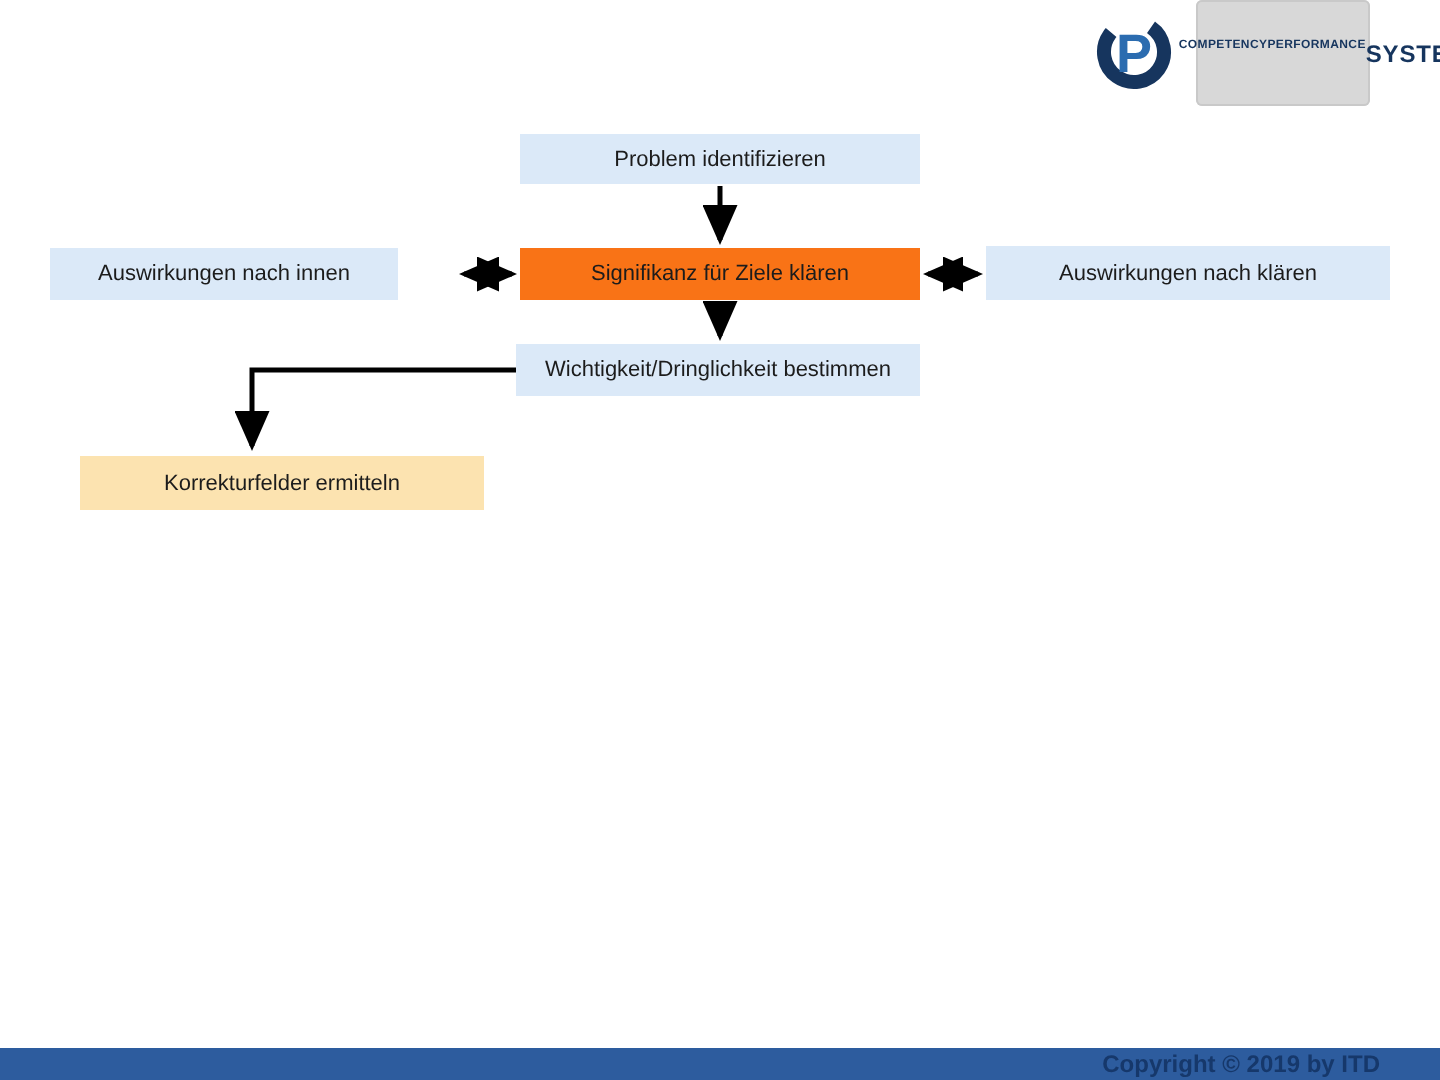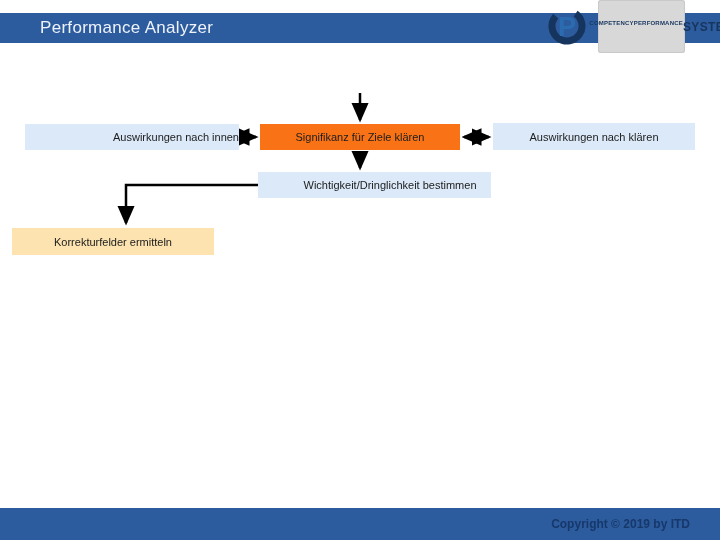--- a/index.html
+++ b/index.html
@@ -21,40 +21,37 @@
   .logo-line-sm{font-size:6px;font-weight:bold;color:#16355e;letter-spacing:.2px;}
   .logo-line-lg{font-size:12px;font-weight:bold;color:#16355e;letter-spacing:.4px;margin-top:1px;}
   
   .flow{position:absolute;left:0;top:0;width:720px;height:400px;}
   .connectors{position:absolute;left:0;top:0;width:720px;height:400px;}
   .node{
     position:absolute;display:flex;align-items:center;justify-content:center;
     font-size:11px;color:#1c1c1c;text-align:center;
   }
   .n-problem     {left:260px;top:67px; width:200px;height:25px;}
-  .n-innen       {left:25px; top:124px;width:214px;height:26px;justify-content:flex-end;}
+  .n-innen       {left:25px; top:124px;width:174px;height:26px;}
   .n-signifikanz {left:260px;top:124px;width:200px;height:26px;}
   .n-aussen      {left:493px;top:123px;width:202px;height:27px;}
   .n-wichtigkeit {left:258px;top:172px;width:202px;height:26px;}
-  .n-korrektur   {left:12px; top:228px;width:202px;height:27px;}
+  .n-korrektur   {left:40px; top:228px;width:202px;height:27px;}
   
   .footer-bar{
-    position:absolute;left:0;bottom:0;width:720px;height:32px;
+    position:absolute;left:0;bottom:0;width:720px;height:16px;
     display:flex;align-items:center;justify-content:flex-end;
   }
   .footer-text{margin-right:30px;font-size:12px;font-weight:bold;color:#16386b;}
 </style>
 </head>
 <body>
 
 <div class="slide">
 
-  <div class="header-bar" style="background: rgb(45, 92, 158);">
-    <span class="header-title">Performance Analyzer</span>
-  </div>
 
   <div class="logo" style="background: rgb(216, 216, 216);">
     <svg class="logo-mark" width="38" height="44" viewBox="0 0 38 44">
       <circle cx="19" cy="21" r="15" fill="none" stroke="#16355e" stroke-width="7" stroke-dasharray="72 22" transform="rotate(-55 19 21)"></circle>
       <text x="19" y="31" text-anchor="middle" font-family="'Liberation Sans',sans-serif" font-size="27" font-weight="bold" fill="#2b6cb0">P</text>
     </svg>
     <div class="logo-text">
       <span class="logo-line-sm">COMPETENCY</span>
       <span class="logo-line-sm">PERFORMANCE</span>
       <span class="logo-line-lg">SYSTEM</span>
@@ -71,30 +68,33 @@
           <path d="M8,0 L0,3.5 L8,7 Z" fill="#000"></path>
         </marker>
       </defs>
       <line x1="360" y1="93" x2="360" y2="120" stroke="#000" stroke-width="2.5" marker-end="url(#mEnd)"></line>
       <line x1="232" y1="137" x2="256" y2="137" stroke="#000" stroke-width="2.5" marker-start="url(#mStart)" marker-end="url(#mEnd)"></line>
       <line x1="464" y1="137" x2="489" y2="137" stroke="#000" stroke-width="2.5" marker-start="url(#mStart)" marker-end="url(#mEnd)"></line>
       <line x1="360" y1="151" x2="360" y2="168" stroke="#000" stroke-width="2.5" marker-end="url(#mEnd)"></line>
       <path d="M 258 185 L 126 185 L 126 223" fill="none" stroke="#000" stroke-width="2.5" marker-end="url(#mEnd)"></path>
     </svg>
 
+    <div class="node n-problem" style="background: rgb(219, 233, 248);">
+      <span>Problem identifizieren</span>
+    </div>
     <div class="node n-innen" style="background: rgb(219, 233, 248);">
       <span>Auswirkungen nach innen</span>
     </div>
     <div class="node n-signifikanz" style="background: #f97316;">
       <span>Signifikanz für Ziele klären</span>
     </div>
     <div class="node n-aussen" style="background: rgb(219, 233, 248);">
       <span>Auswirkungen nach klären</span>
     </div>
-    <div class="node n-wichtigkeit" style="background: rgb(219, 233, 248); padding-left: 31px;">
+    <div class="node n-wichtigkeit" style="background: rgb(219, 233, 248);">
       <span>Wichtigkeit/Dringlichkeit bestimmen</span>
     </div>
     <div class="node n-korrektur" style="background: rgb(252, 227, 176);">
       <span>Korrekturfelder ermitteln</span>
     </div>
   </div>
 
   <div class="footer-bar" style="background: rgb(45, 92, 158);">
     <span class="footer-text">Copyright © 2019 by ITD</span>
   </div>

